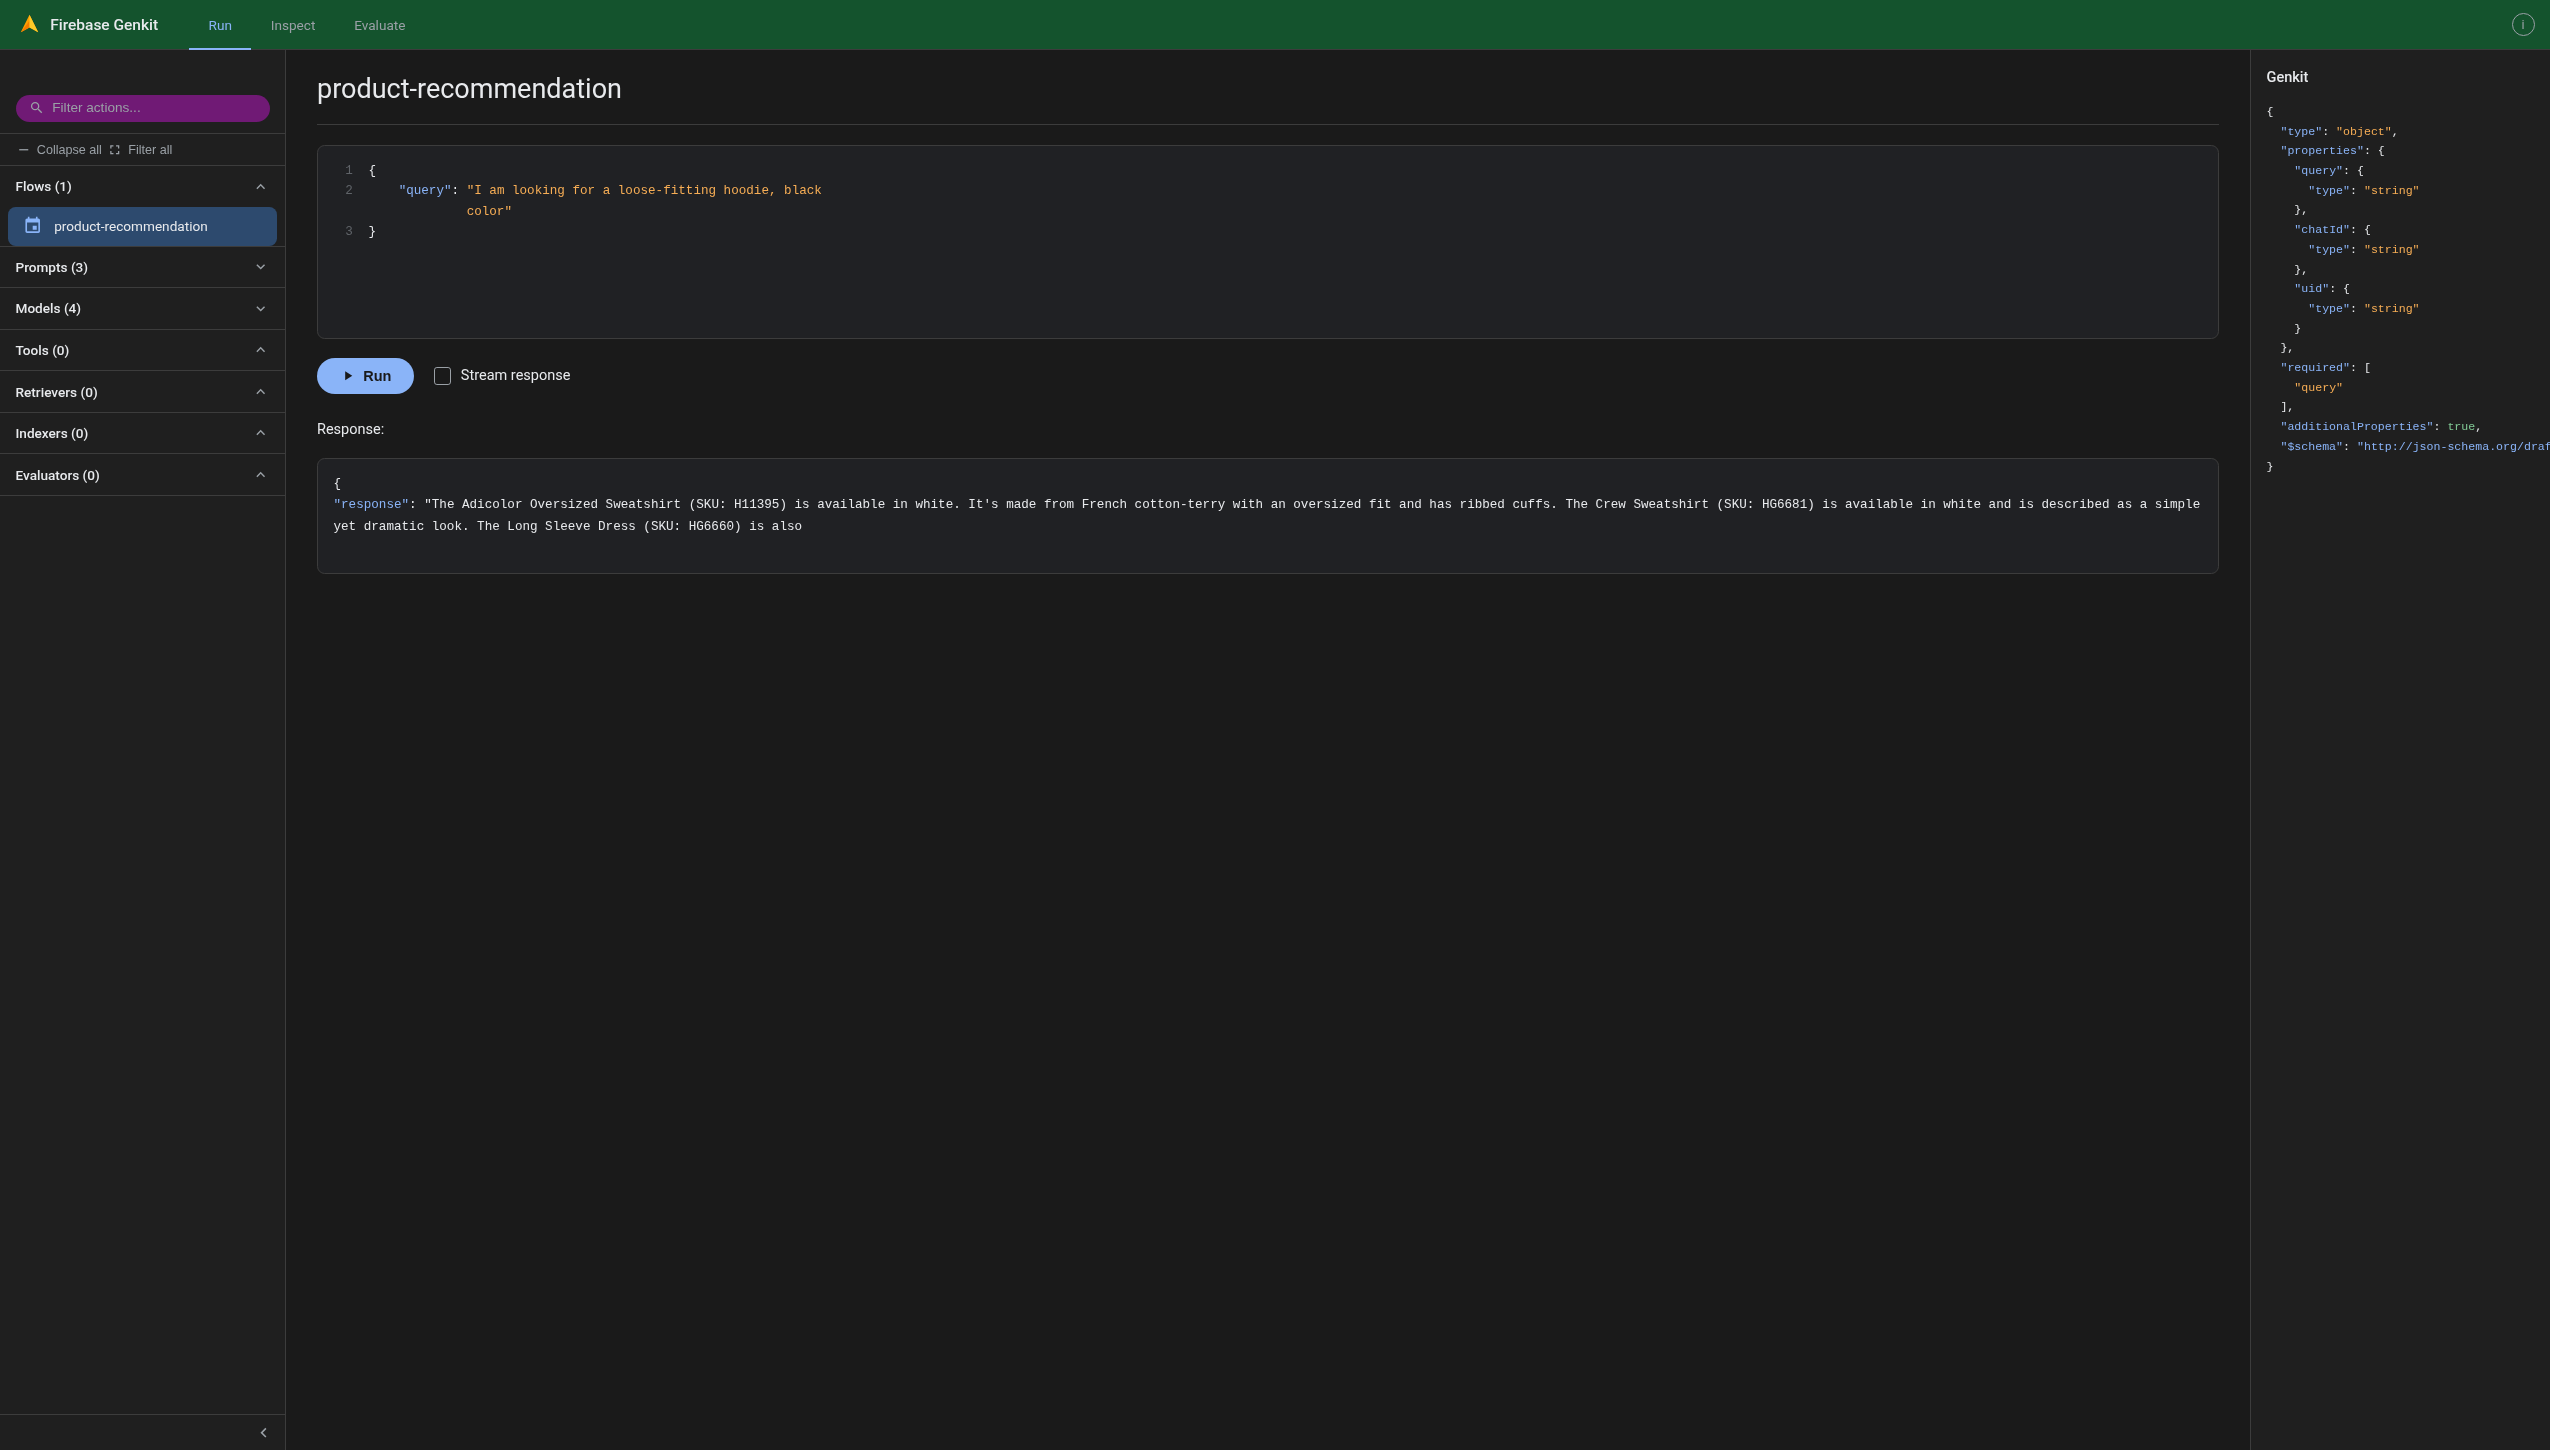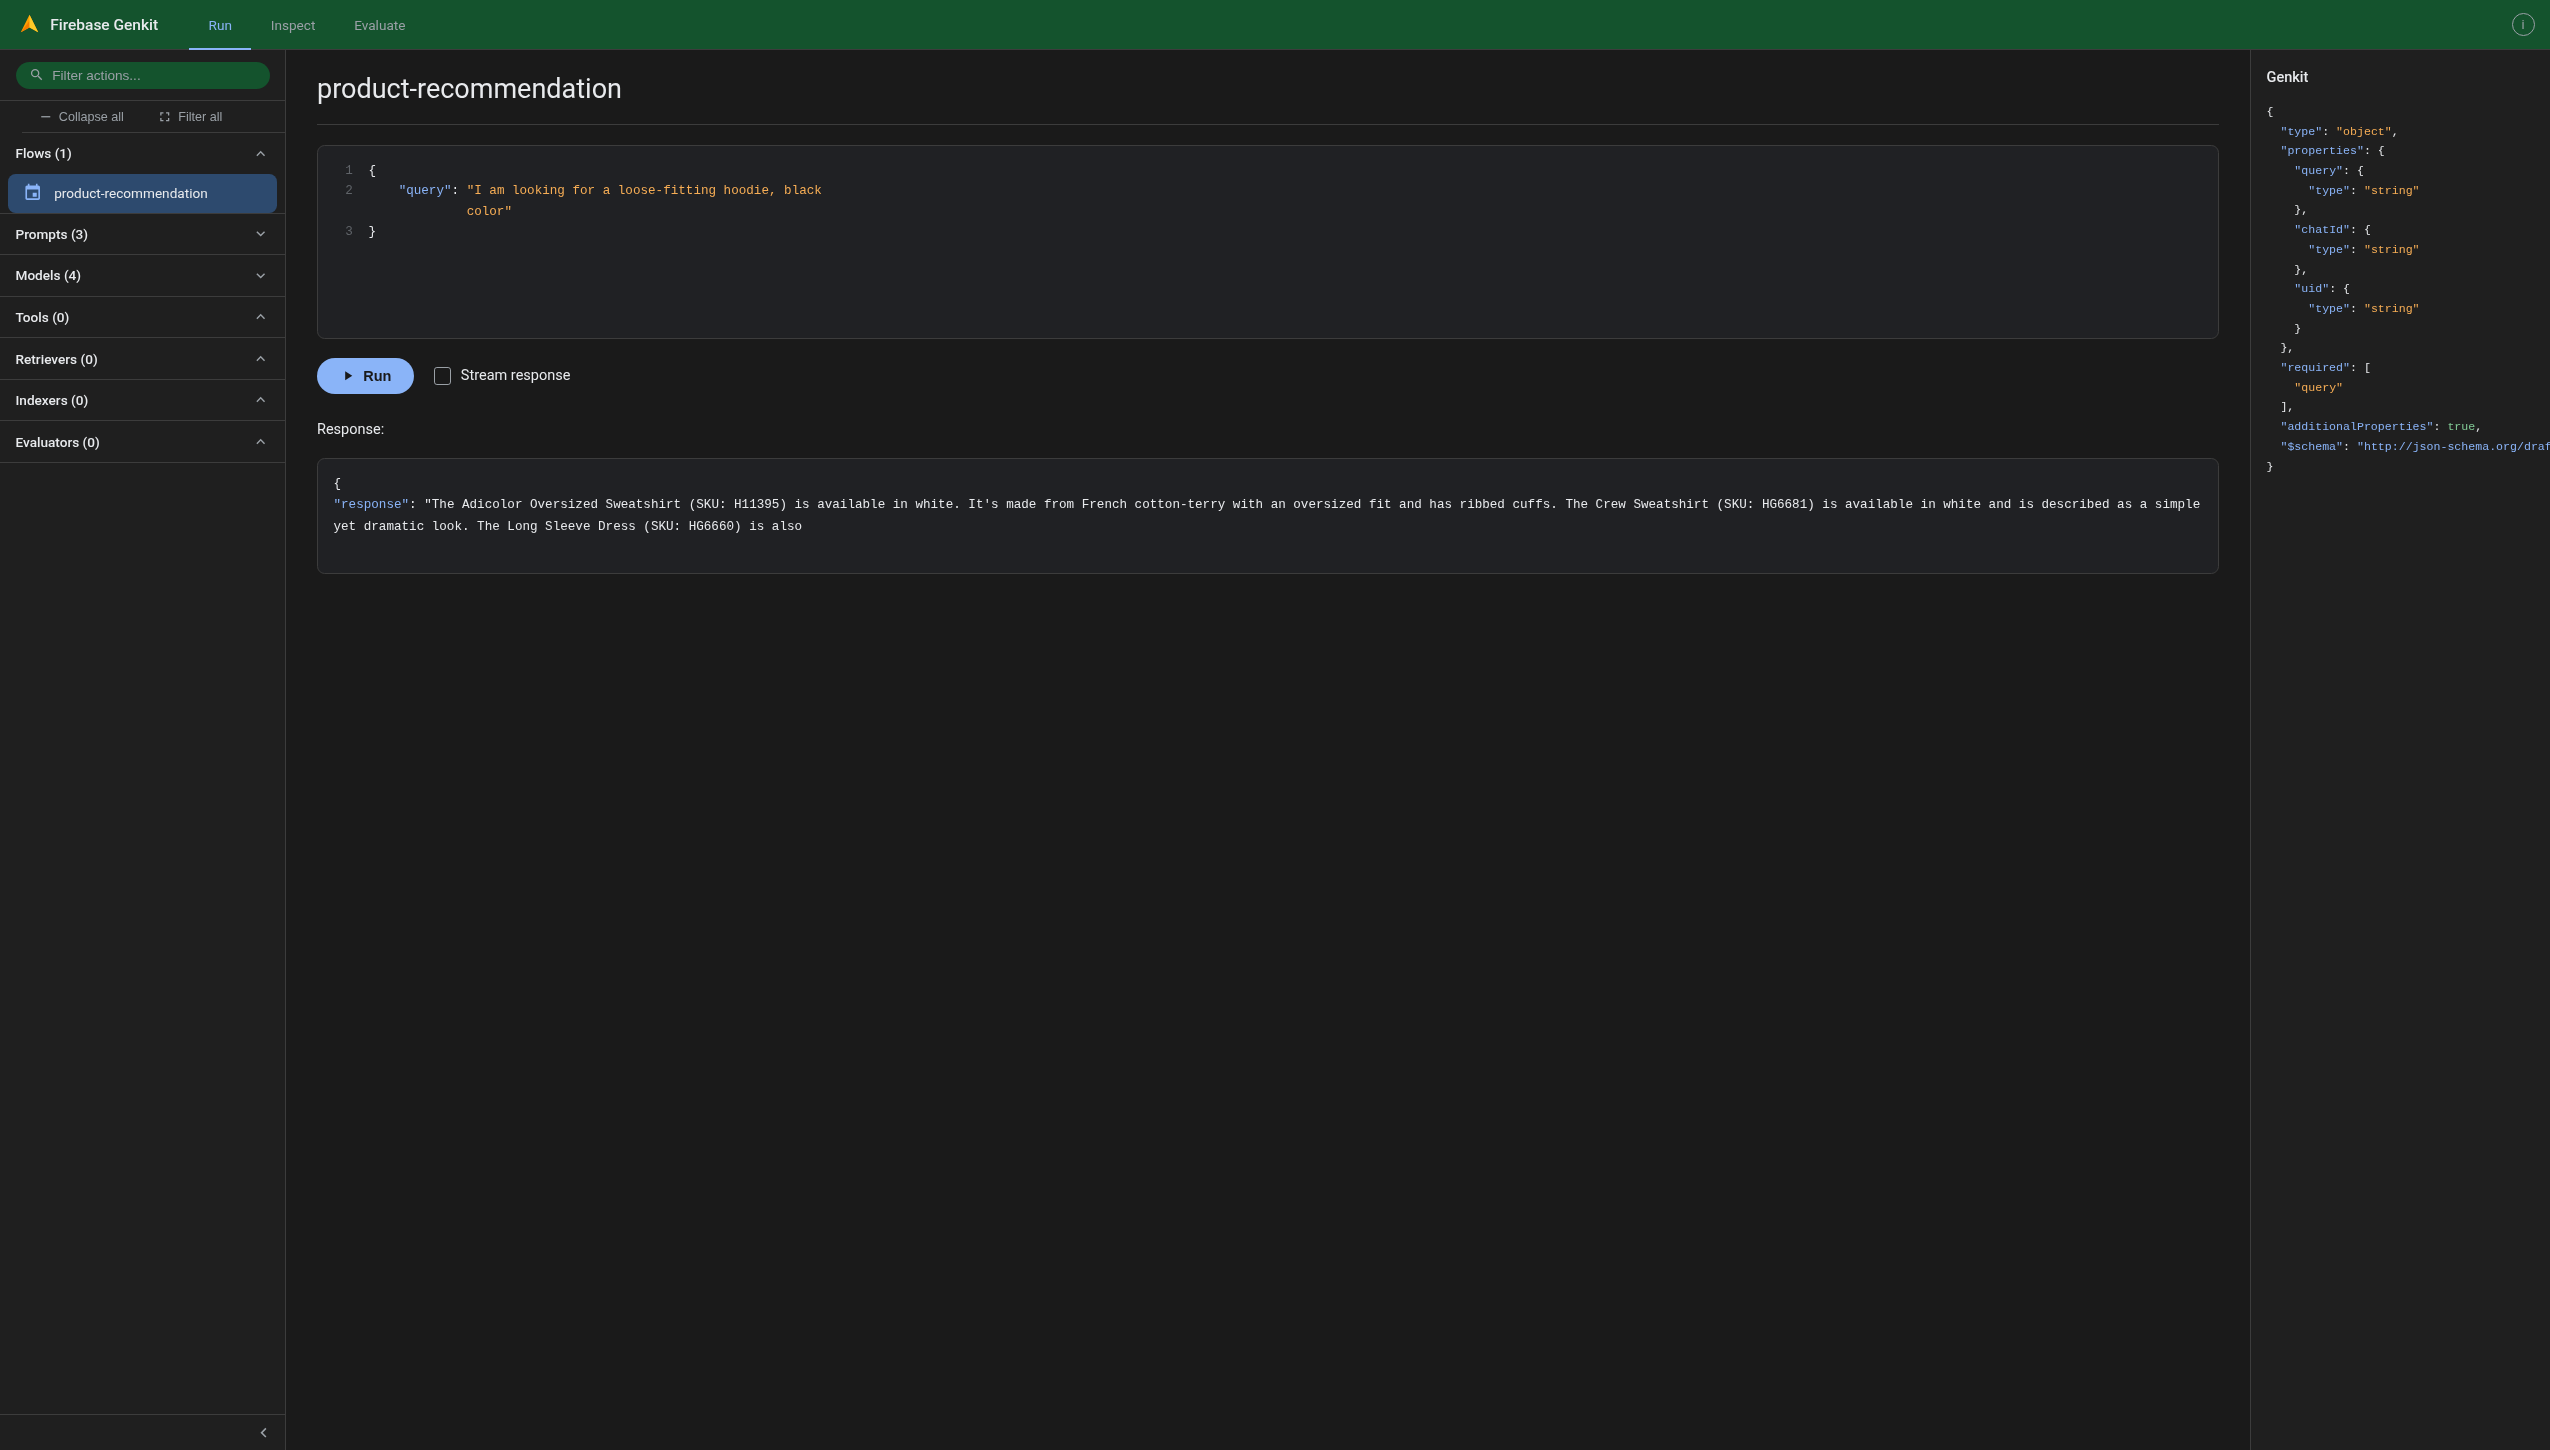--- a/index.html
+++ b/index.html
@@ -93,47 +93,47 @@
       flex-direction: column;
       overflow-y: auto;
       flex-shrink: 0;
     }
     .sidebar-search {
       padding: 11.6px 15.5px;
       border-bottom: 1px solid #3c3c3c;
     }
     .sidebar-search-input-wrap {
       display: flex;
-      align-items: flex-end;
-      background: #14532d;
+      align-items: flex-start;
+      background: #701a75;
       border-radius: 23px;
       padding: 5.8px 13.6px;
       gap: 7.7px;
+      margin-top: 33px;
     }
     .sidebar-search-input-wrap svg {
       flex-shrink: 0;
     }
     .sidebar-search-input {
       background: transparent;
       border: none;
       outline: none;
       color: #9aa0a6;
       font-size: 13.6px;
       width: 100%;
     }
     .sidebar-search-input::placeholder {
       color: #9aa0a6;
     }
     .sidebar-collapse-row {
       display: flex;
       align-items: center;
       padding: 7.7px 15.5px;
-      gap: 33px;
+      gap: 5px;
       border-bottom: 1px solid #3c3c3c;
-      margin-left: 22px;
     }
     .sidebar-collapse-btn {
       display: flex;
       align-items: center;
       gap: 5.8px;
       font-size: 12.6px;
       color: #9aa0a6;
       cursor: pointer;
       background: none;
       border: none;

